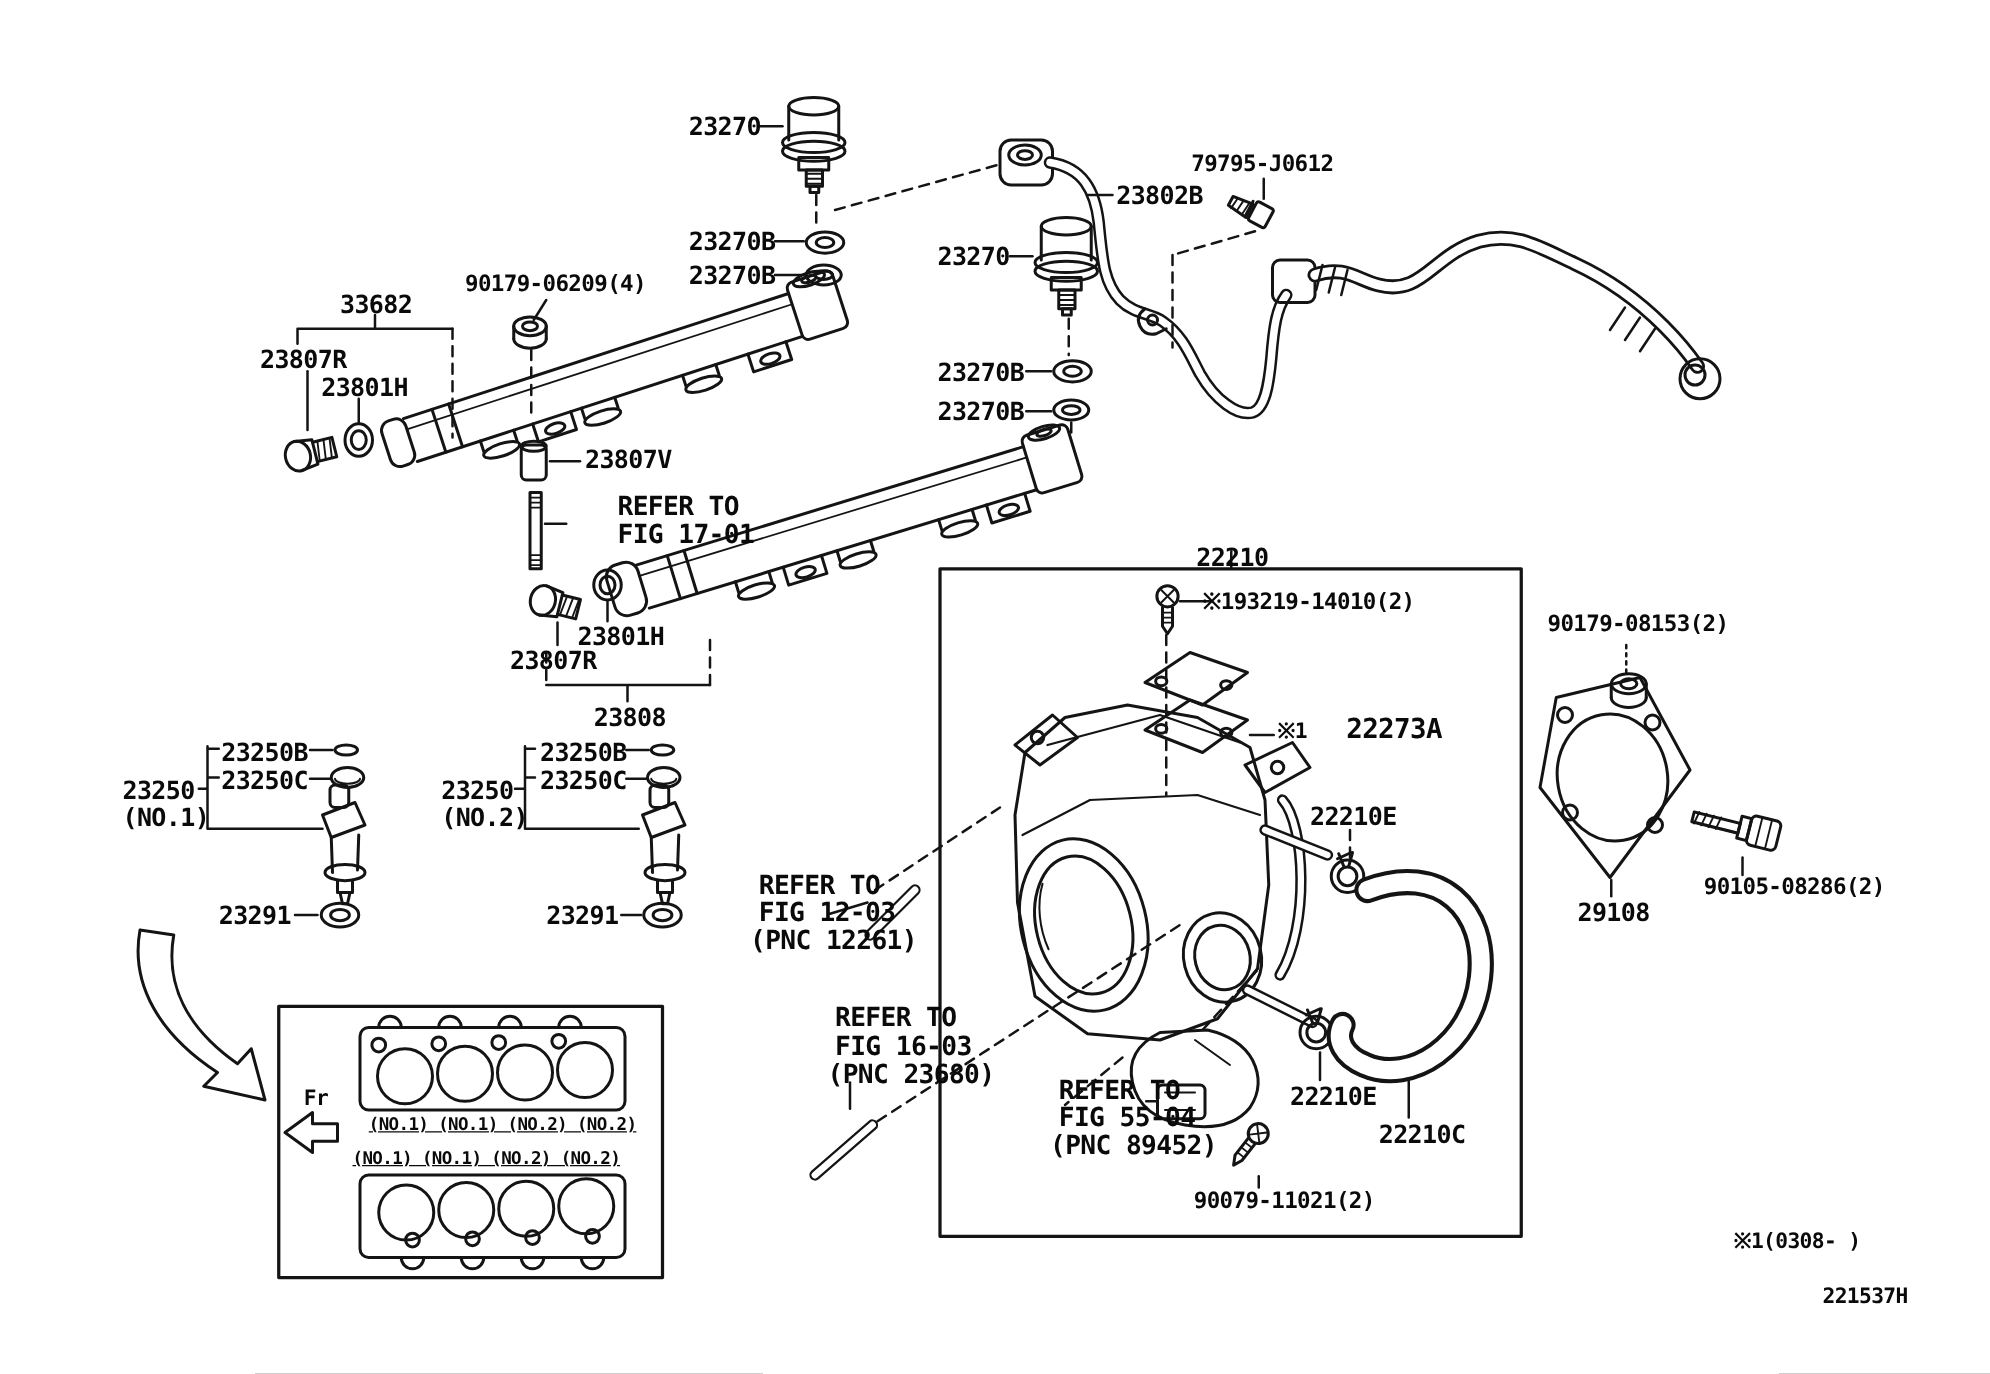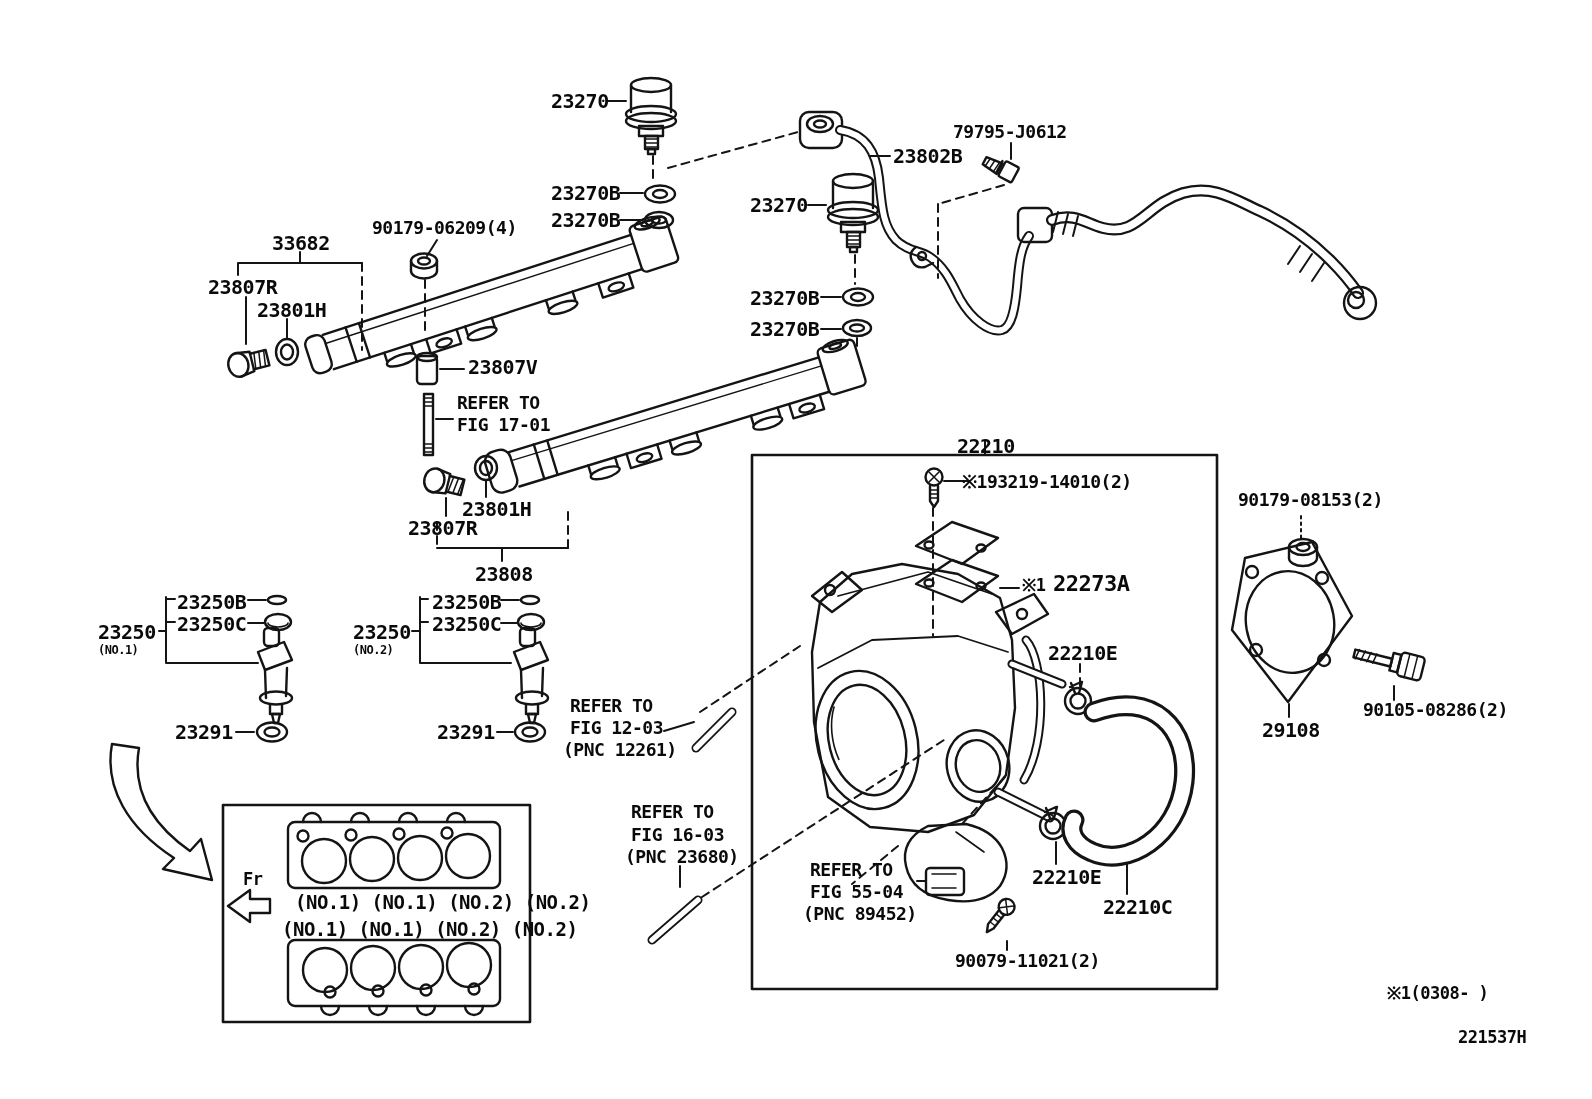--- a/index.html
+++ b/index.html
@@ -6,26 +6,26 @@
   #stage {
     position:relative; width:1592px; height:1099px;
     background:#ffffff; overflow:hidden;
     font-family:"DejaVu Sans Mono", monospace;
   }
   #art { position:absolute; left:0; top:0; width:1592px; height:1099px; }
   .lbl {
     position:absolute; font:700 20px "DejaVu Sans Mono", monospace;
     letter-spacing:-0.5px; color:#0a0a0a; white-space:nowrap; line-height:1.05;
   }
-  .s19 { font-size:18px; }
+  .s19 { font-size:21px;margin-left:37px; }
   .s18 { font-size:18px; }
   .s17 { font-size:17px; }
-  .s16 { font-size:12px; }
-  .s14 { font-size:19px; }
-  .s22 { font-size:22px; }
+  .s16 { font-size:20px; }
+  .s14 { font-size:14px;text-decoration:underline; }
+  .s22 { font-size:22px;margin-left:24px; }
 </style>
 </head>
 <body>
 
 <div id="stage">
 
   <svg id="art" viewBox="0 0 1592 1099">
     <g fill="none" stroke="#141414" stroke-width="2.4" stroke-linecap="round" stroke-linejoin="round">
 
       <g transform="rotate(-18 322 352)">

